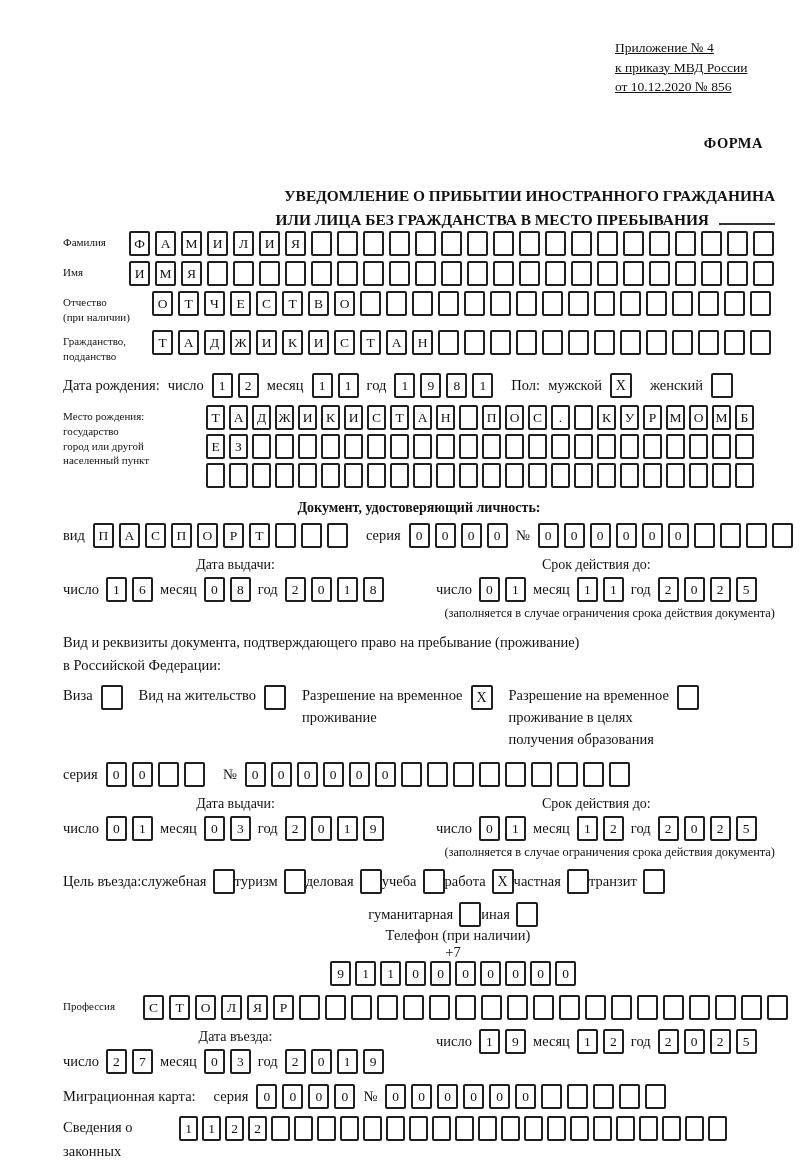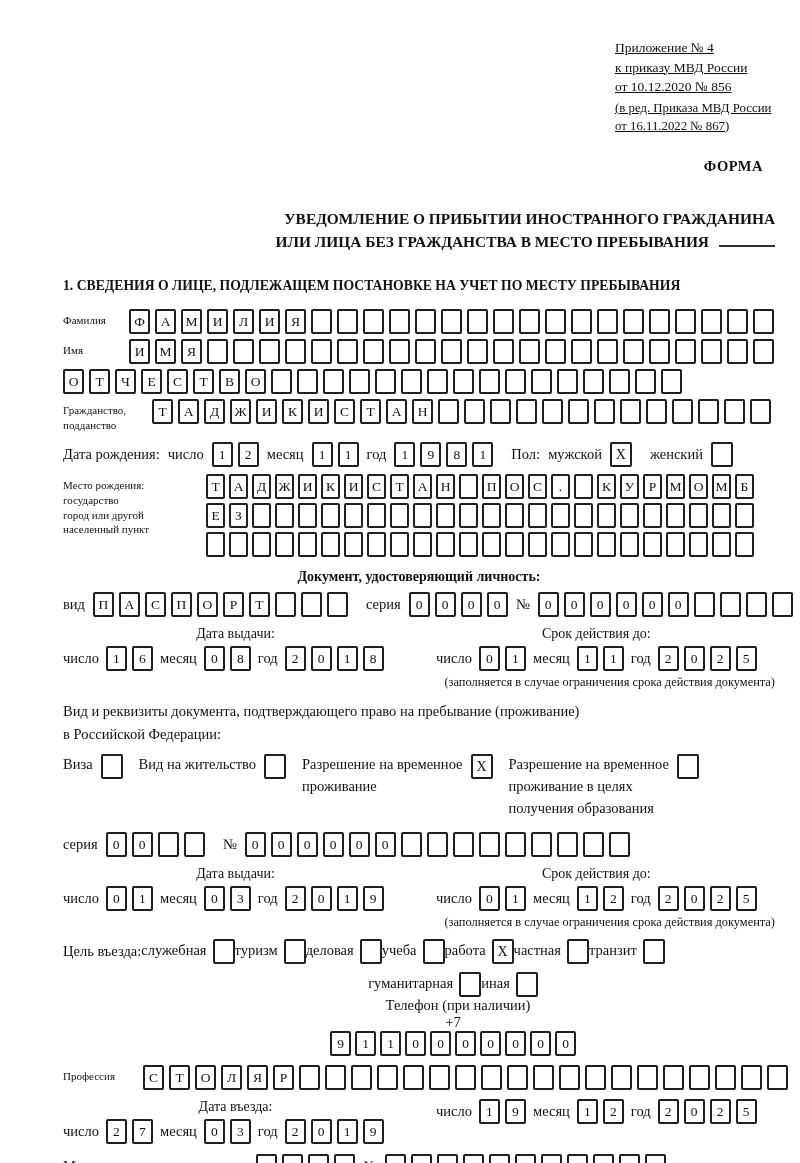--- a/index.html
+++ b/index.html
@@ -1,21 +1,21 @@
 <!DOCTYPE html>
 <html lang="ru"><head>
 <meta charset="utf-8">
 <style>
   html,body{margin:0;padding:0;background:#fff;}
   body{width:800px;height:1163px;font-family:"Liberation Serif","DejaVu Serif",serif;color:#111;}
   .page{box-sizing:border-box;width:800px;height:1163px;padding:38px 25px 14px 63px;overflow:hidden;}
 
   .header-block{margin-left:552px;font-size:13.5px;line-height:1.45;white-space:nowrap;text-decoration:underline;}
   .header-block .amend{font-size:12.8px;margin-top:3px;line-height:1.4;}
-  .form-label{text-align:right;padding-right:12px;font-weight:bold;font-size:14.5px;margin-top:22px;letter-spacing:.5px;}
+  .form-label{text-align:right;padding-right:12px;font-weight:bold;font-size:14.5px;margin-top:38px;letter-spacing:.5px;}
 
   .title{text-align:right;font-weight:bold;font-size:15.4px;line-height:1.55;margin-top:32px;}
   .blank-line{display:inline-block;width:56px;border-bottom:2px solid #333;height:3px;margin-left:10px;}
 
   .sec-heading{font-weight:bold;font-size:13.7px;margin-top:24px;margin-bottom:15px;white-space:nowrap;}
 
   .frow{display:flex;align-items:flex-start;margin-bottom:5px;white-space:nowrap;}
   .flabel{font-size:11px;line-height:1.35;padding-top:4px;flex:none;}
   .flabel .l2{display:block;}
   .w-fam{width:66px;}
@@ -63,34 +63,29 @@
 </style>
 </head>
 <body>
 
 <div class="page">
 
   <div class="header-block">
     <div>Приложение № 4</div>
     <div>к приказу МВД России</div>
     <div>от 10.12.2020 № 856</div>
-    <div class="amend">
-      <div>(в ред. Приказа МВД России</div>
-      <div>от 16.11.2022 № 867)</div>
-    </div>
   </div>
 
   <div class="form-label">ФОРМА</div>
 
   <div class="title">
     <span>УВЕДОМЛЕНИЕ О ПРИБЫТИИ ИНОСТРАННОГО ГРАЖДАНИНА</span><br>
     <span>ИЛИ ЛИЦА БЕЗ ГРАЖДАНСТВА В МЕСТО ПРЕБЫВАНИЯ</span><span class="blank-line"></span>
   </div>
 
-  <div class="sec-heading">1. СВЕДЕНИЯ О ЛИЦЕ, ПОДЛЕЖАЩЕМ ПОСТАНОВКЕ НА УЧЕТ ПО МЕСТУ ПРЕБЫВАНИЯ</div>
 
   <div class="frow">
     <span class="flabel w-fam">Фамилия</span>
     <span class="cells">
         <span class="cell">Ф</span>
         <span class="cell">А</span>
         <span class="cell">М</span>
         <span class="cell">И</span>
         <span class="cell">Л</span>
         <span class="cell">И</span>
@@ -141,20 +136,24 @@
         <span class="cell"></span>
         <span class="cell"></span>
         <span class="cell"></span>
         <span class="cell"></span>
         <span class="cell"></span>
         <span class="cell"></span>
       </span>
   </div>
 
   <div class="frow">
+    <span class="flabel w-otch">
+      <span>Отчество</span>
+      <span class="l2">(при наличии)</span>
+    </span>
     <span class="cells">
         <span class="cell">О</span>
         <span class="cell">Т</span>
         <span class="cell">Ч</span>
         <span class="cell">Е</span>
         <span class="cell">С</span>
         <span class="cell">Т</span>
         <span class="cell">В</span>
         <span class="cell">О</span>
         <span class="cell"></span>

